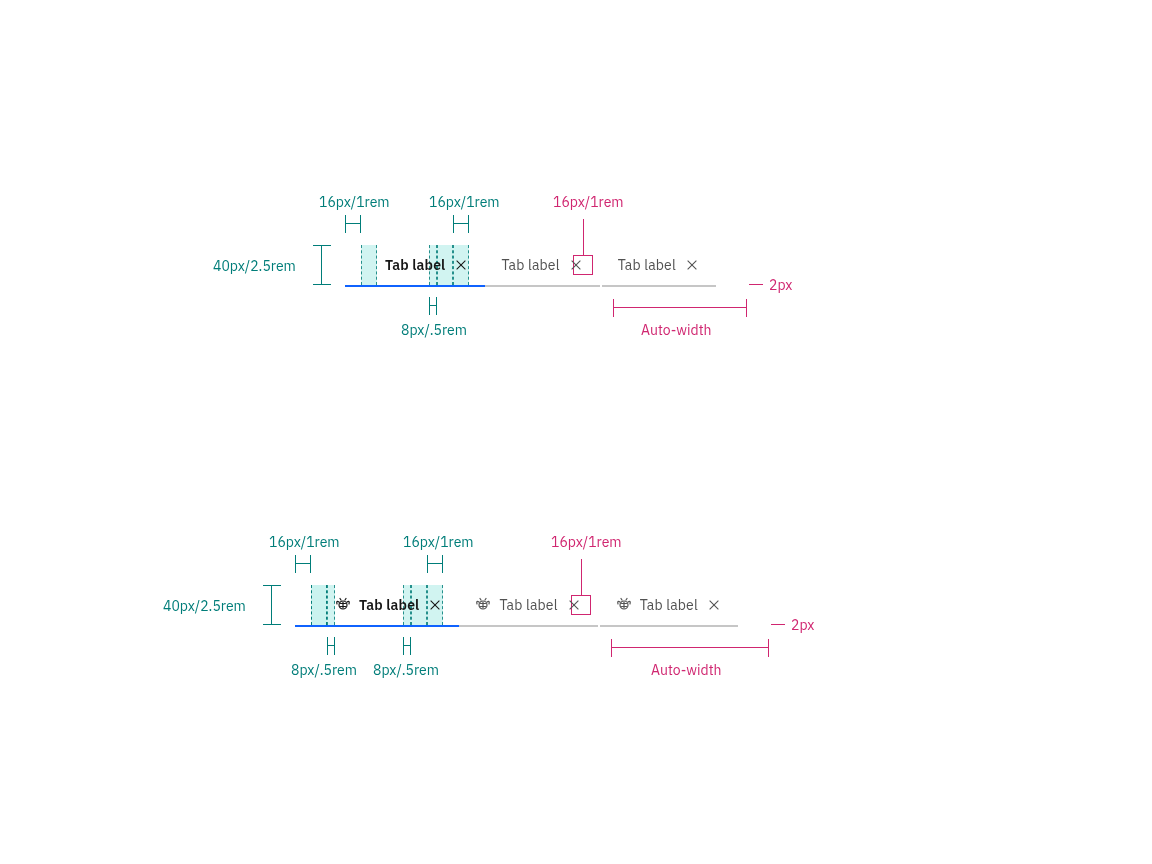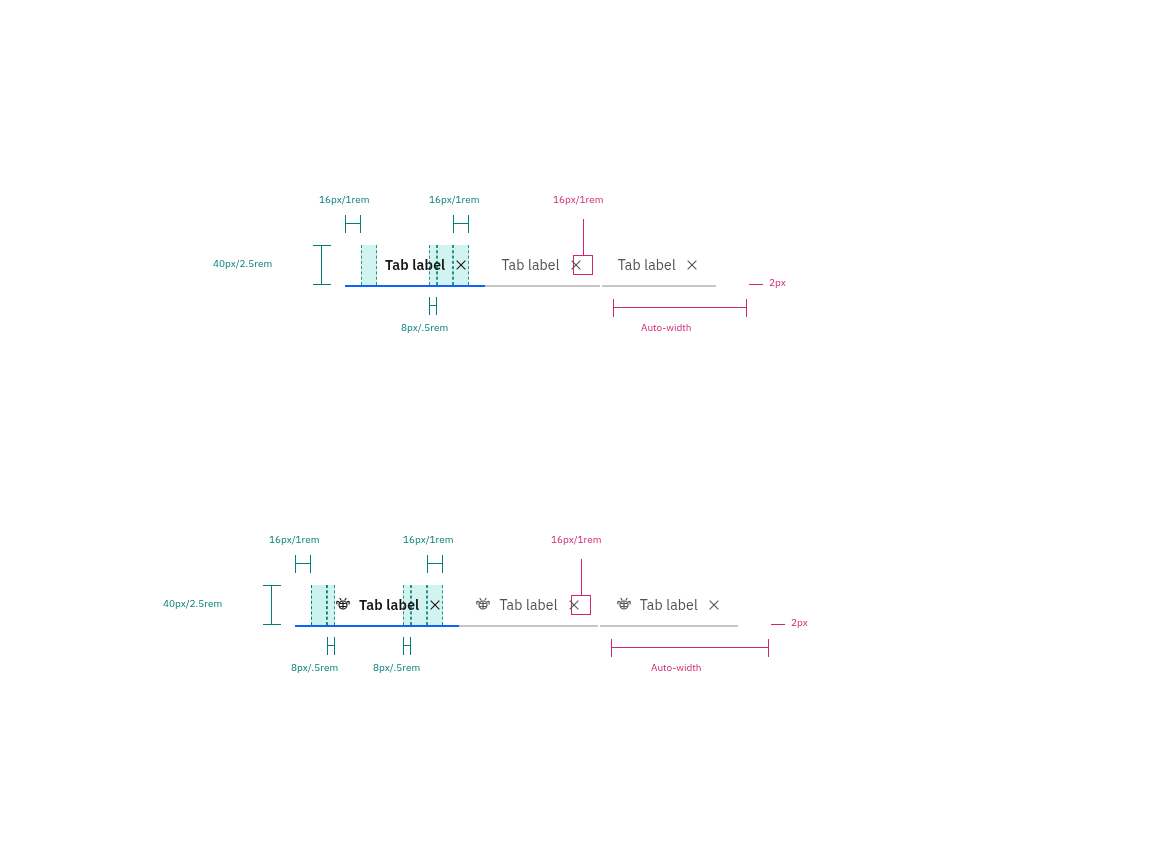--- a/index.html
+++ b/index.html
@@ -41,21 +41,21 @@
   .bee path, .bee circle, .bee line { stroke: var(--gray-70); stroke-width:1.2; fill:none; stroke-linecap:round; stroke-linejoin:round; }
   .tab.selected .bee path, .tab.selected .bee circle, .tab.selected .bee line { stroke: var(--black); }
 
   
   .zone { position:absolute; top:0; height:40px; background:var(--teal-fill); opacity:0.85;
           border-left:1px dashed var(--teal); border-right:1px dashed var(--teal);
           box-sizing:border-box; z-index:0; }
   .tab > * { position:relative; z-index:1; }
 
   
-  .ann { position:absolute; font-size:10px; line-height:1; white-space:nowrap; }
+  .ann { position:absolute; font-size:14px; line-height:1; white-space:nowrap; }
   .teal-text { color: var(--teal); }
   .mag-text  { color: var(--magenta); }
 
   
   .hspan { position:absolute; height:10px; }
   .hspan::before, .hspan::after {
     content:""; position:absolute; top:-4px; height:18px; width:0;
     border-left:1px solid currentColor;
   }
   .hspan::before { left:0; }

